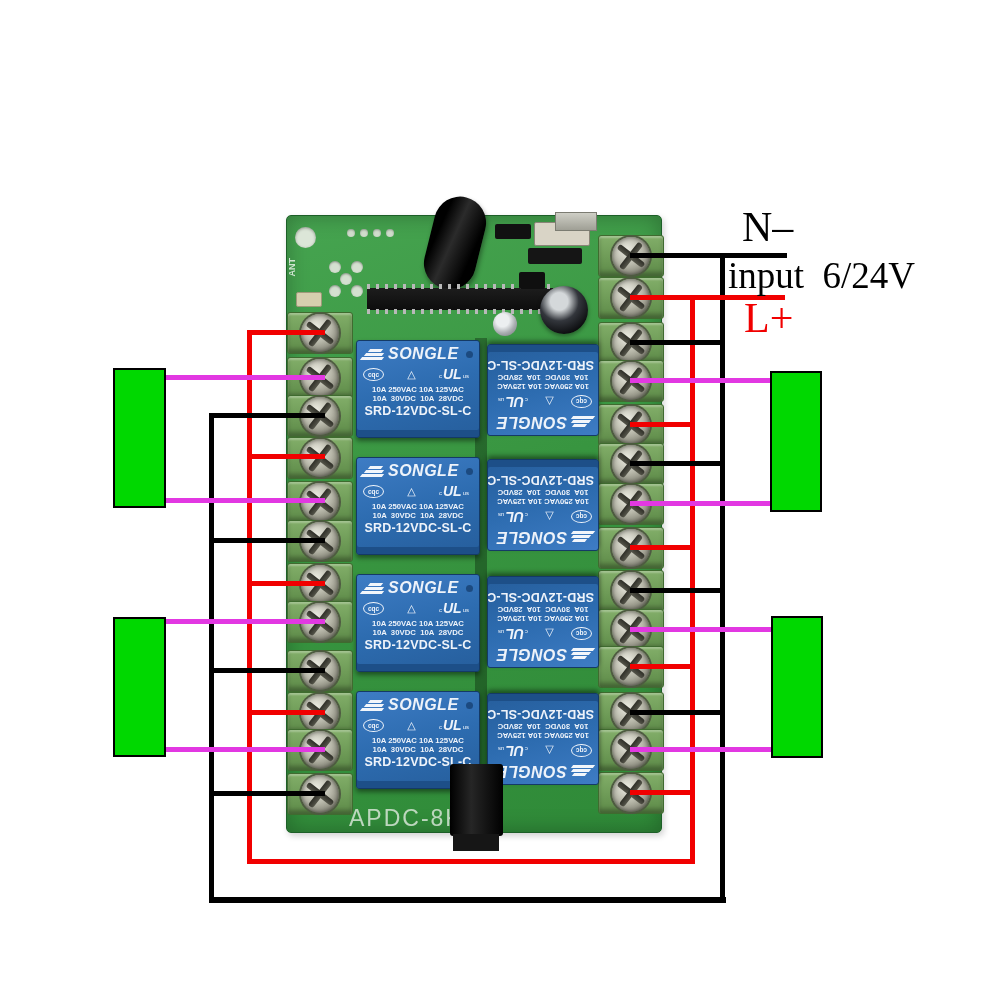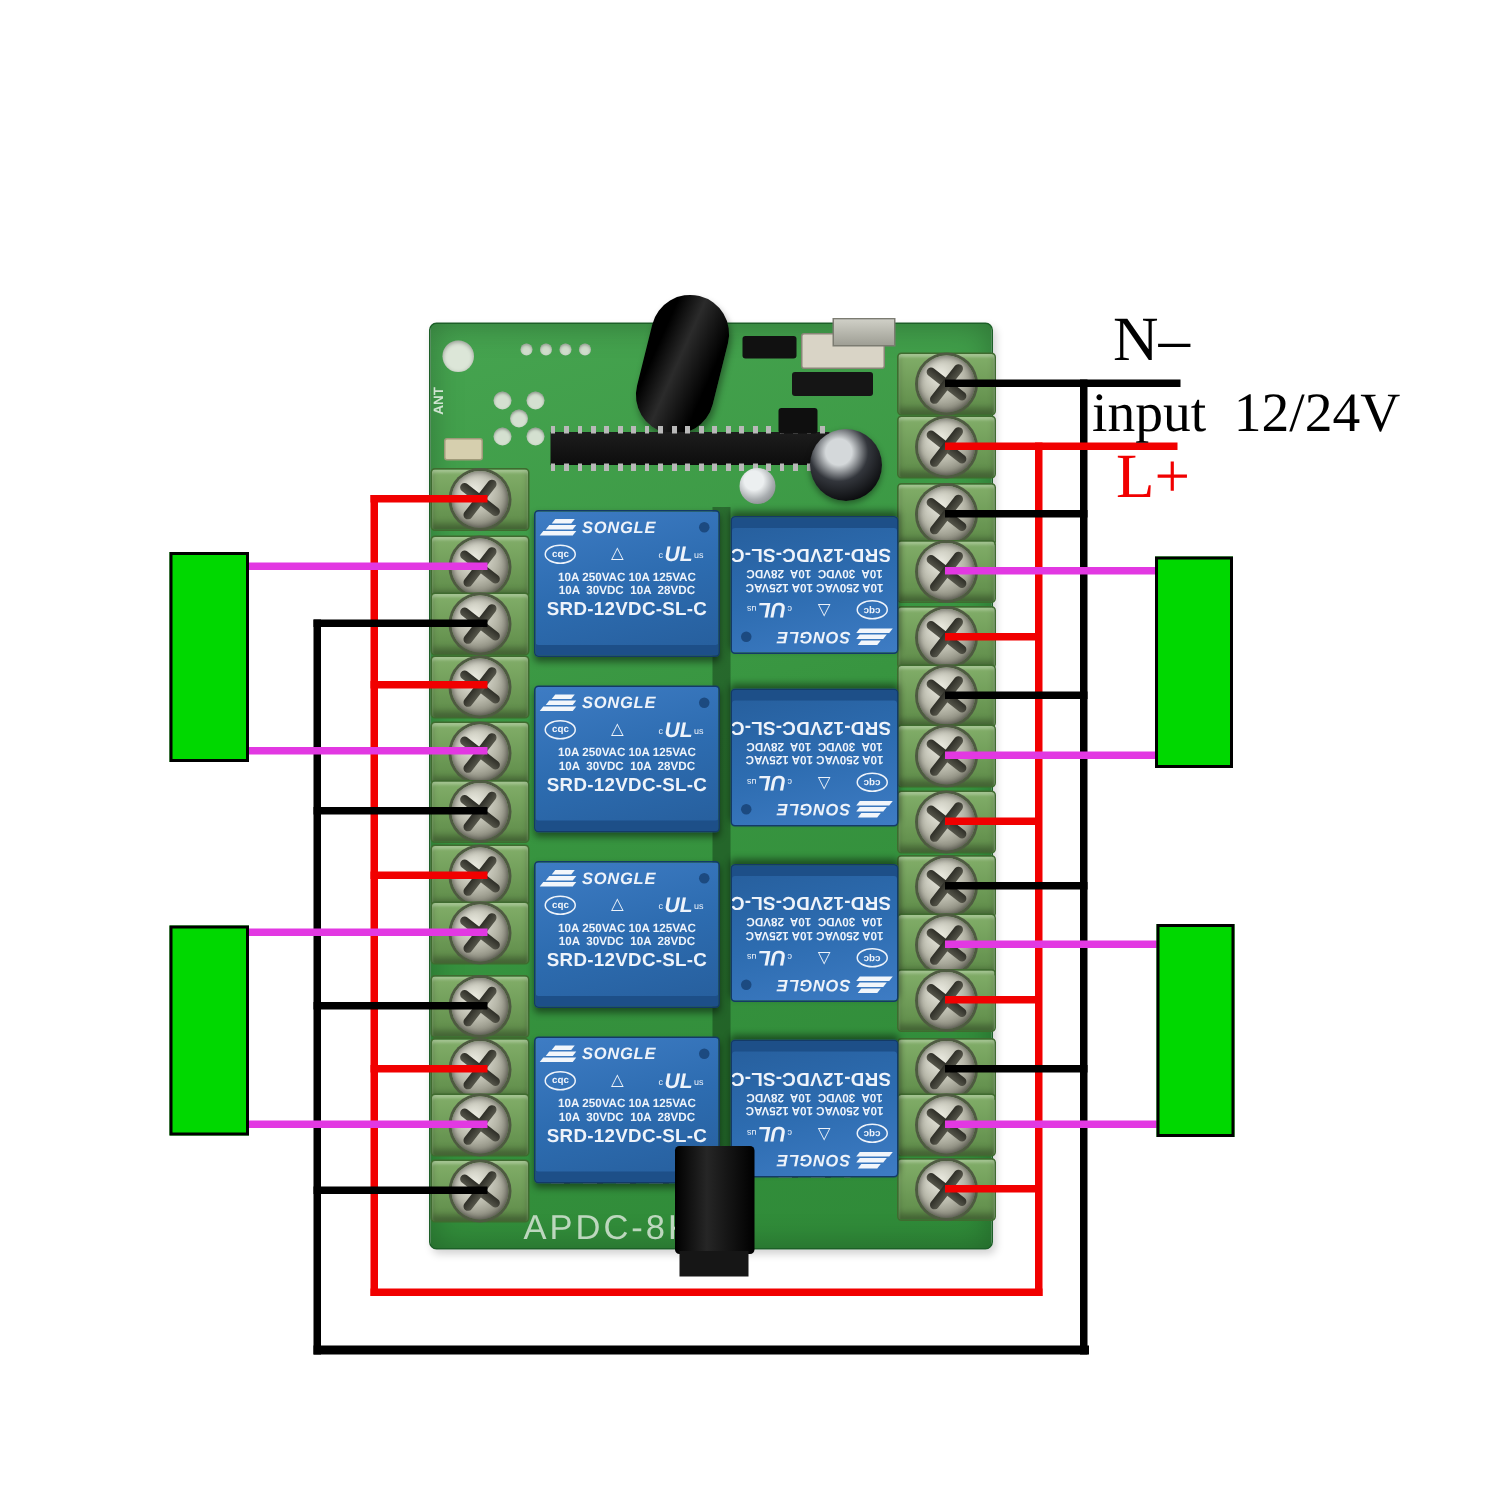--- a/index.html
+++ b/index.html
@@ -64,21 +64,21 @@
         box-shadow:0 3px 5px rgba(0,0,0,.45),inset 0 -7px 0 #1d4f88;
         display:flex;flex-direction:column;padding:3px 4px;box-sizing:border-box;}
   .relay.rot{transform:rotate(180deg);}
   .r-row{display:flex;align-items:center;}
   .r-top{gap:5px;margin-top:1px;}
   .r-logo{display:inline-block;}
   .r-logo i{display:block;height:3px;background:#f2f6fb;margin:1px 0;transform:skewX(-38deg);}
   .r-logo i:nth-child(1){width:13px;margin-left:8px;}
   .r-logo i:nth-child(2){width:18px;margin-left:4px;}
   .r-logo i:nth-child(3){width:22px;}
-  .r-brand{font-style:italic;font-weight:bold;font-size:11px;letter-spacing:.5px;}
+  .r-brand{font-style:italic;font-weight:bold;font-size:16px;letter-spacing:.5px;}
   .r-dot{width:7px;height:7px;border-radius:50%;background:#1c4a80;margin-left:auto;margin-right:2px;}
   .r-certs{justify-content:space-between;padding:1px 6px 1px 2px;height:20px;}
   .r-cqc{border:1px solid #eef3fa;border-radius:50%;font-size:6.5px;font-weight:bold;padding:2px 4px;}
   .r-tri{font-size:11px;line-height:11px;}
   .r-ul{display:flex;align-items:flex-end;gap:1px;}
   .r-ul i{font-style:normal;font-size:6px;line-height:7px;}
   .r-ul b{font-size:14px;font-style:italic;font-weight:bold;line-height:12px;}
   .r-rate{font-size:8px;font-weight:bold;text-align:center;white-space:pre;letter-spacing:0;transform:scaleX(.97);}
   .r-model{font-size:12.5px;font-weight:bold;text-align:center;letter-spacing:.2px;margin-top:1px;white-space:nowrap;}
   
@@ -122,21 +122,21 @@
       <div class="smd-a"></div>
       <div class="smd-b"></div>
       <div class="silk">APDC-8K</div>
       <div class="ant-label">ANT</div>
     </div>
 
     <div class="jack"></div>
     <div class="jack-tip"></div>
 
     <div class="lbl lbl-n">N–</div>
-    <div class="lbl lbl-input">input  12/24V</div>
+    <div class="lbl lbl-input">input  6/24V</div>
     <div class="lbl lbl-l">L+</div>
   <div class="tblock" style="left: 287px; top: 312px; width: 64px; height: 40px;">
     <div class="screw">
       <span class="slot s1"></span>
       <span class="slot s2"></span>
     </div>
   </div>
       <div class="tblock" style="left: 287px; top: 357px; width: 64px; height: 40px;">
     <div class="screw">
       <span class="slot s1"></span>

